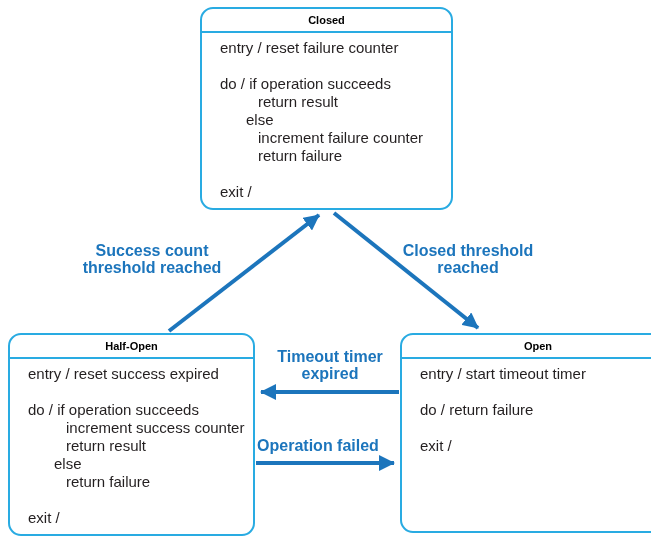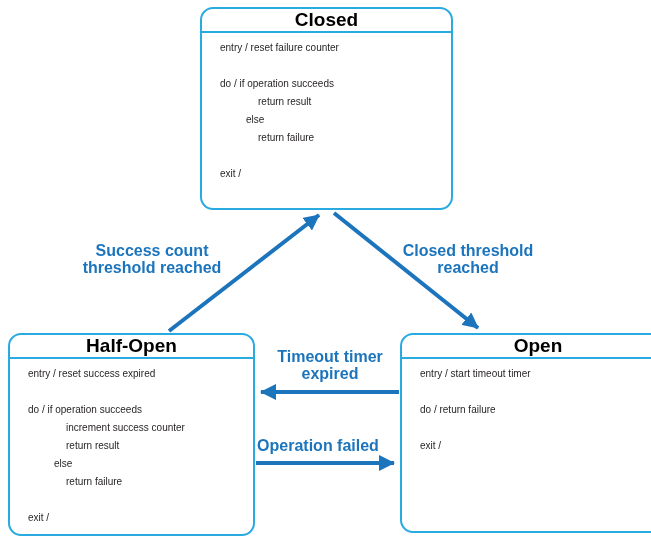--- a/index.html
+++ b/index.html
@@ -27,26 +27,26 @@
     border:2px solid var(--box-border);
     border-radius:13px;
     box-sizing:border-box;
   }
   .state-header{
     height:22px;
     line-height:22px;
     border-bottom:2px solid var(--box-border);
     text-align:center;
     font-weight:bold;
-    font-size:19px;
+    font-size:11px;
     color:var(--title-text);
   }
   .state-body{
     padding:6px 8px 0 18px;
-    font-size:10px;
+    font-size:15px;
     color:var(--body-text);
   }
   .line{
     min-height:18px;
     line-height:18px;
     white-space:nowrap;
   }
   .indent-0{padding-left:0;}
   .indent-1{padding-left:26px;}
   .indent-2{padding-left:38px;}
@@ -83,20 +83,21 @@
 <div class="canvas">
 
   <div class="state" id="state-closed">
     <div class="state-header">Closed</div>
     <div class="state-body">
         <div class="line indent-0">entry / reset failure counter</div>
         <div class="line indent-0"></div>
         <div class="line indent-0">do / if operation succeeds</div>
         <div class="line indent-2">return result</div>
         <div class="line indent-1">else</div>
+        <div class="line indent-2">increment failure counter</div>
         <div class="line indent-2">return failure</div>
         <div class="line indent-0"></div>
         <div class="line indent-0">exit /</div>
       </div>
   </div>
 
   <div class="state" id="state-halfopen">
     <div class="state-header">Half-Open</div>
     <div class="state-body">
         <div class="line indent-0">entry / reset success expired</div>

